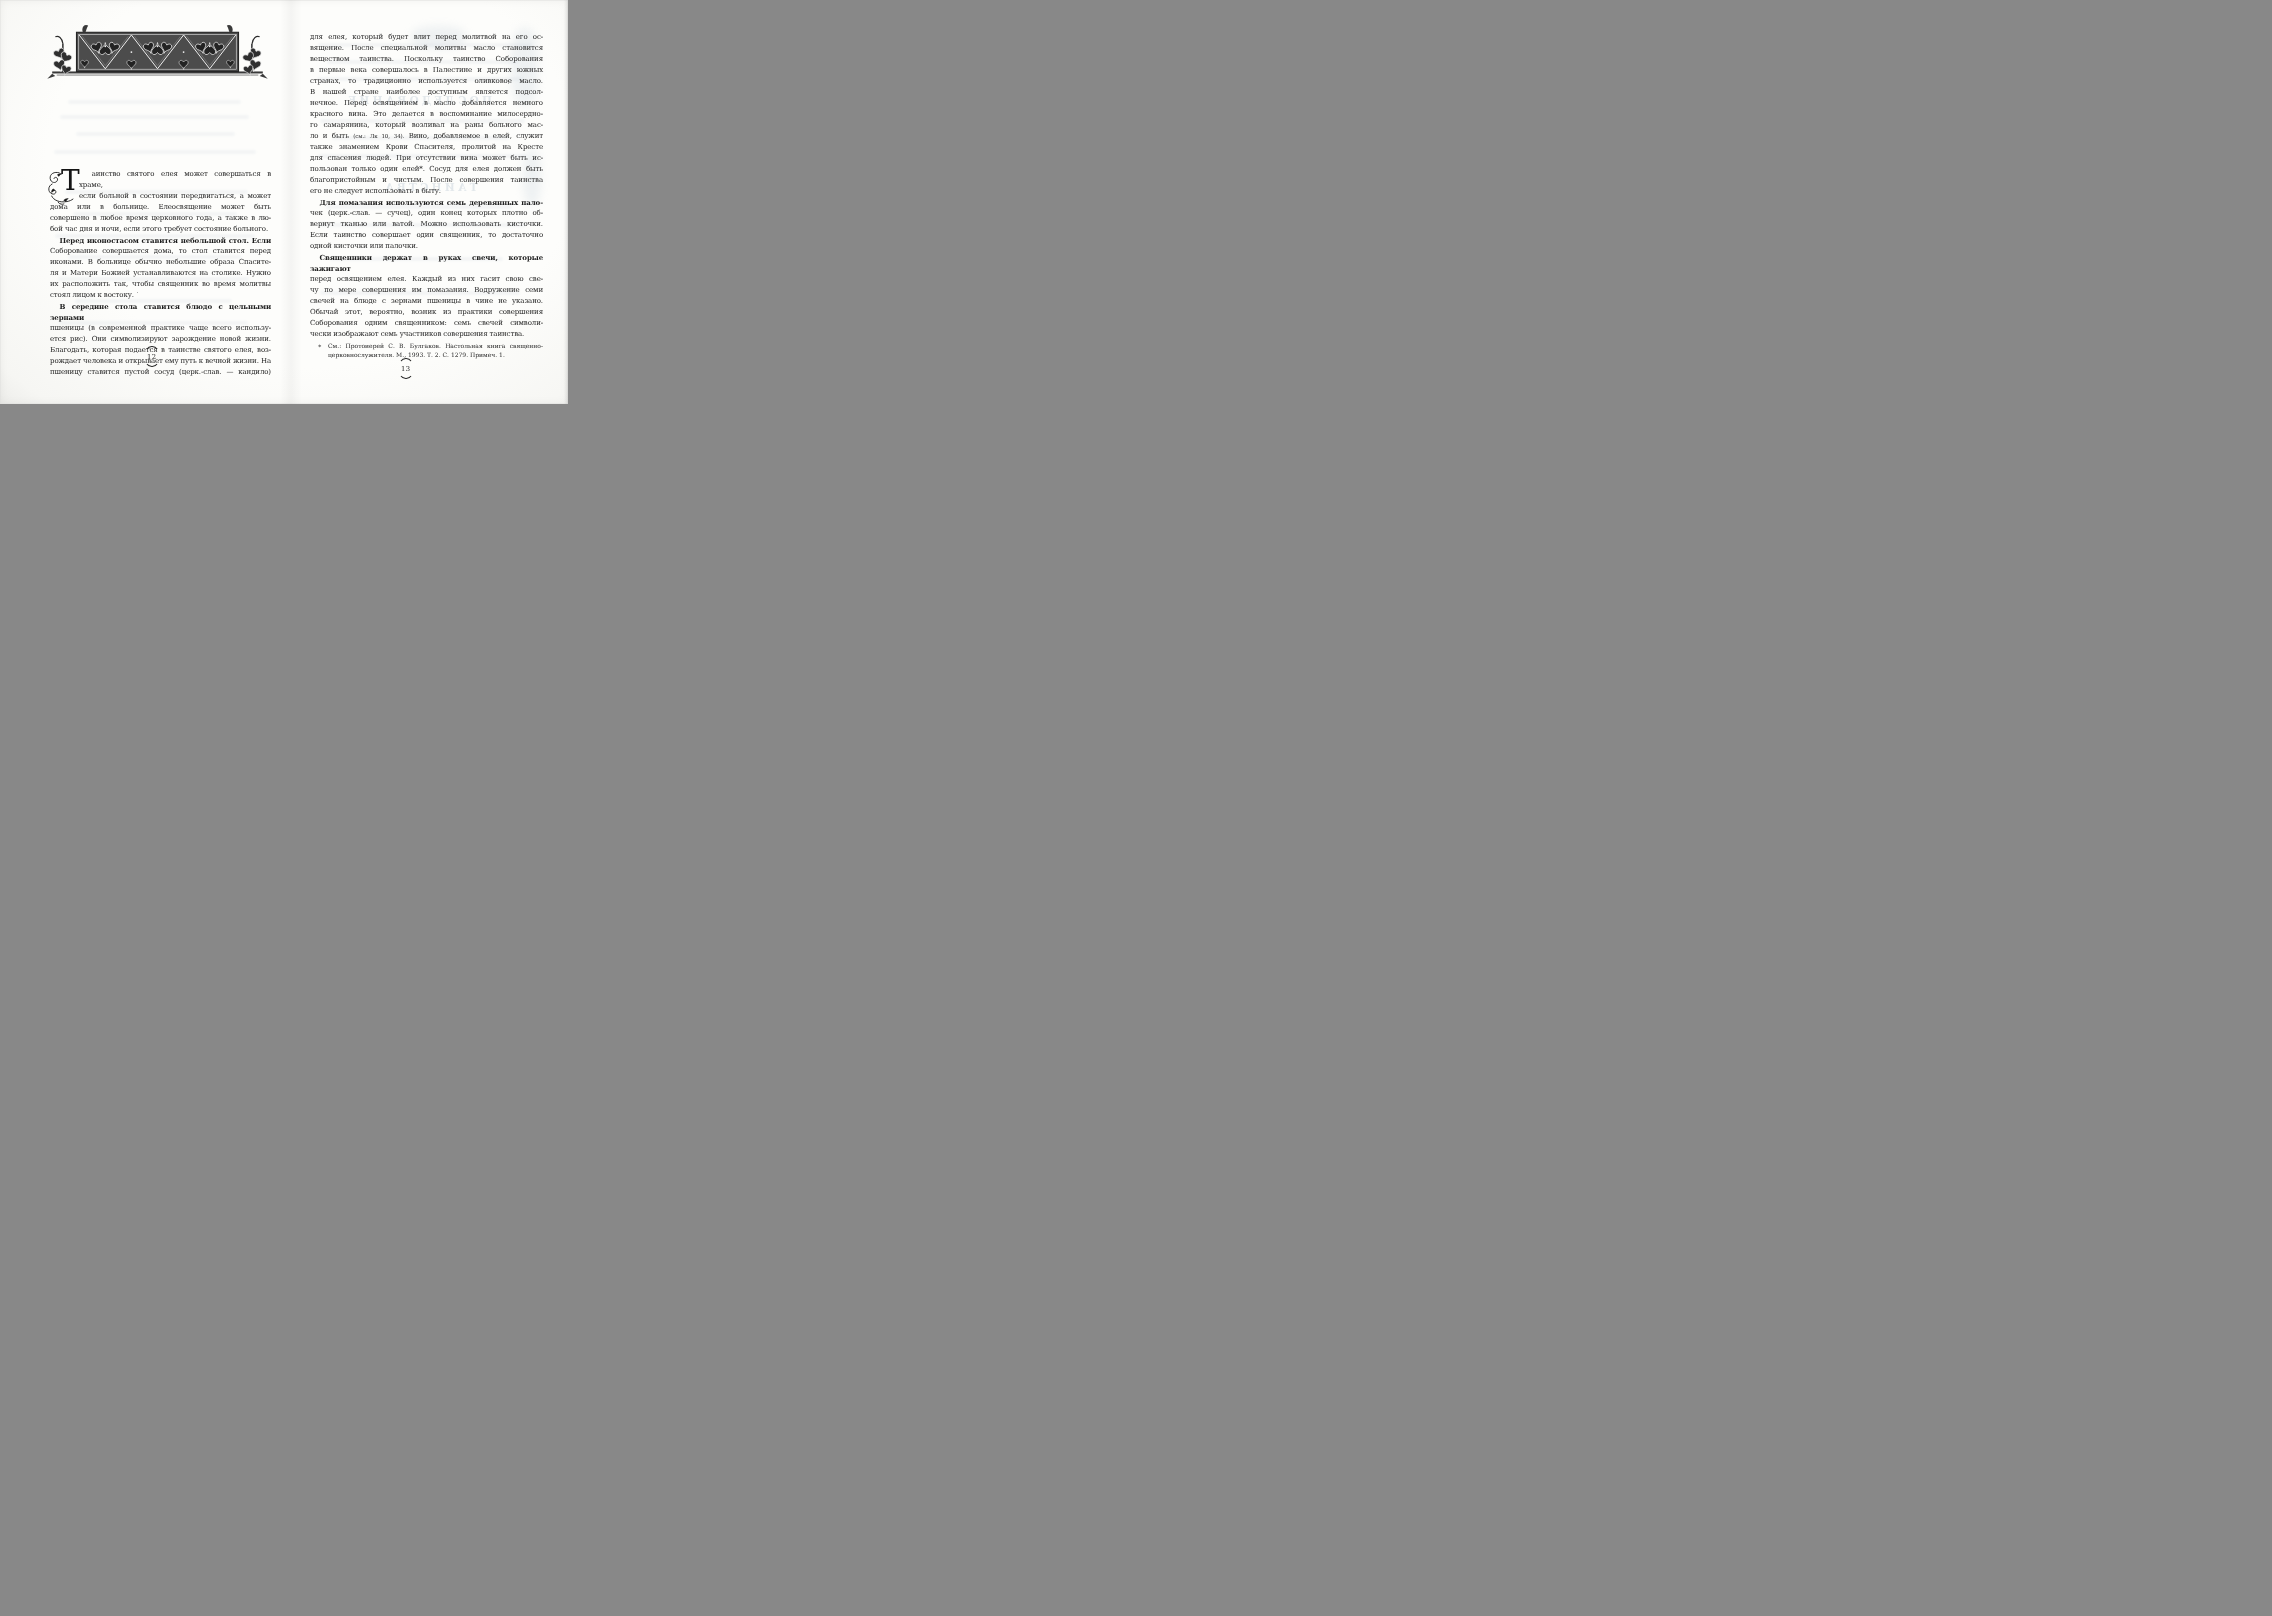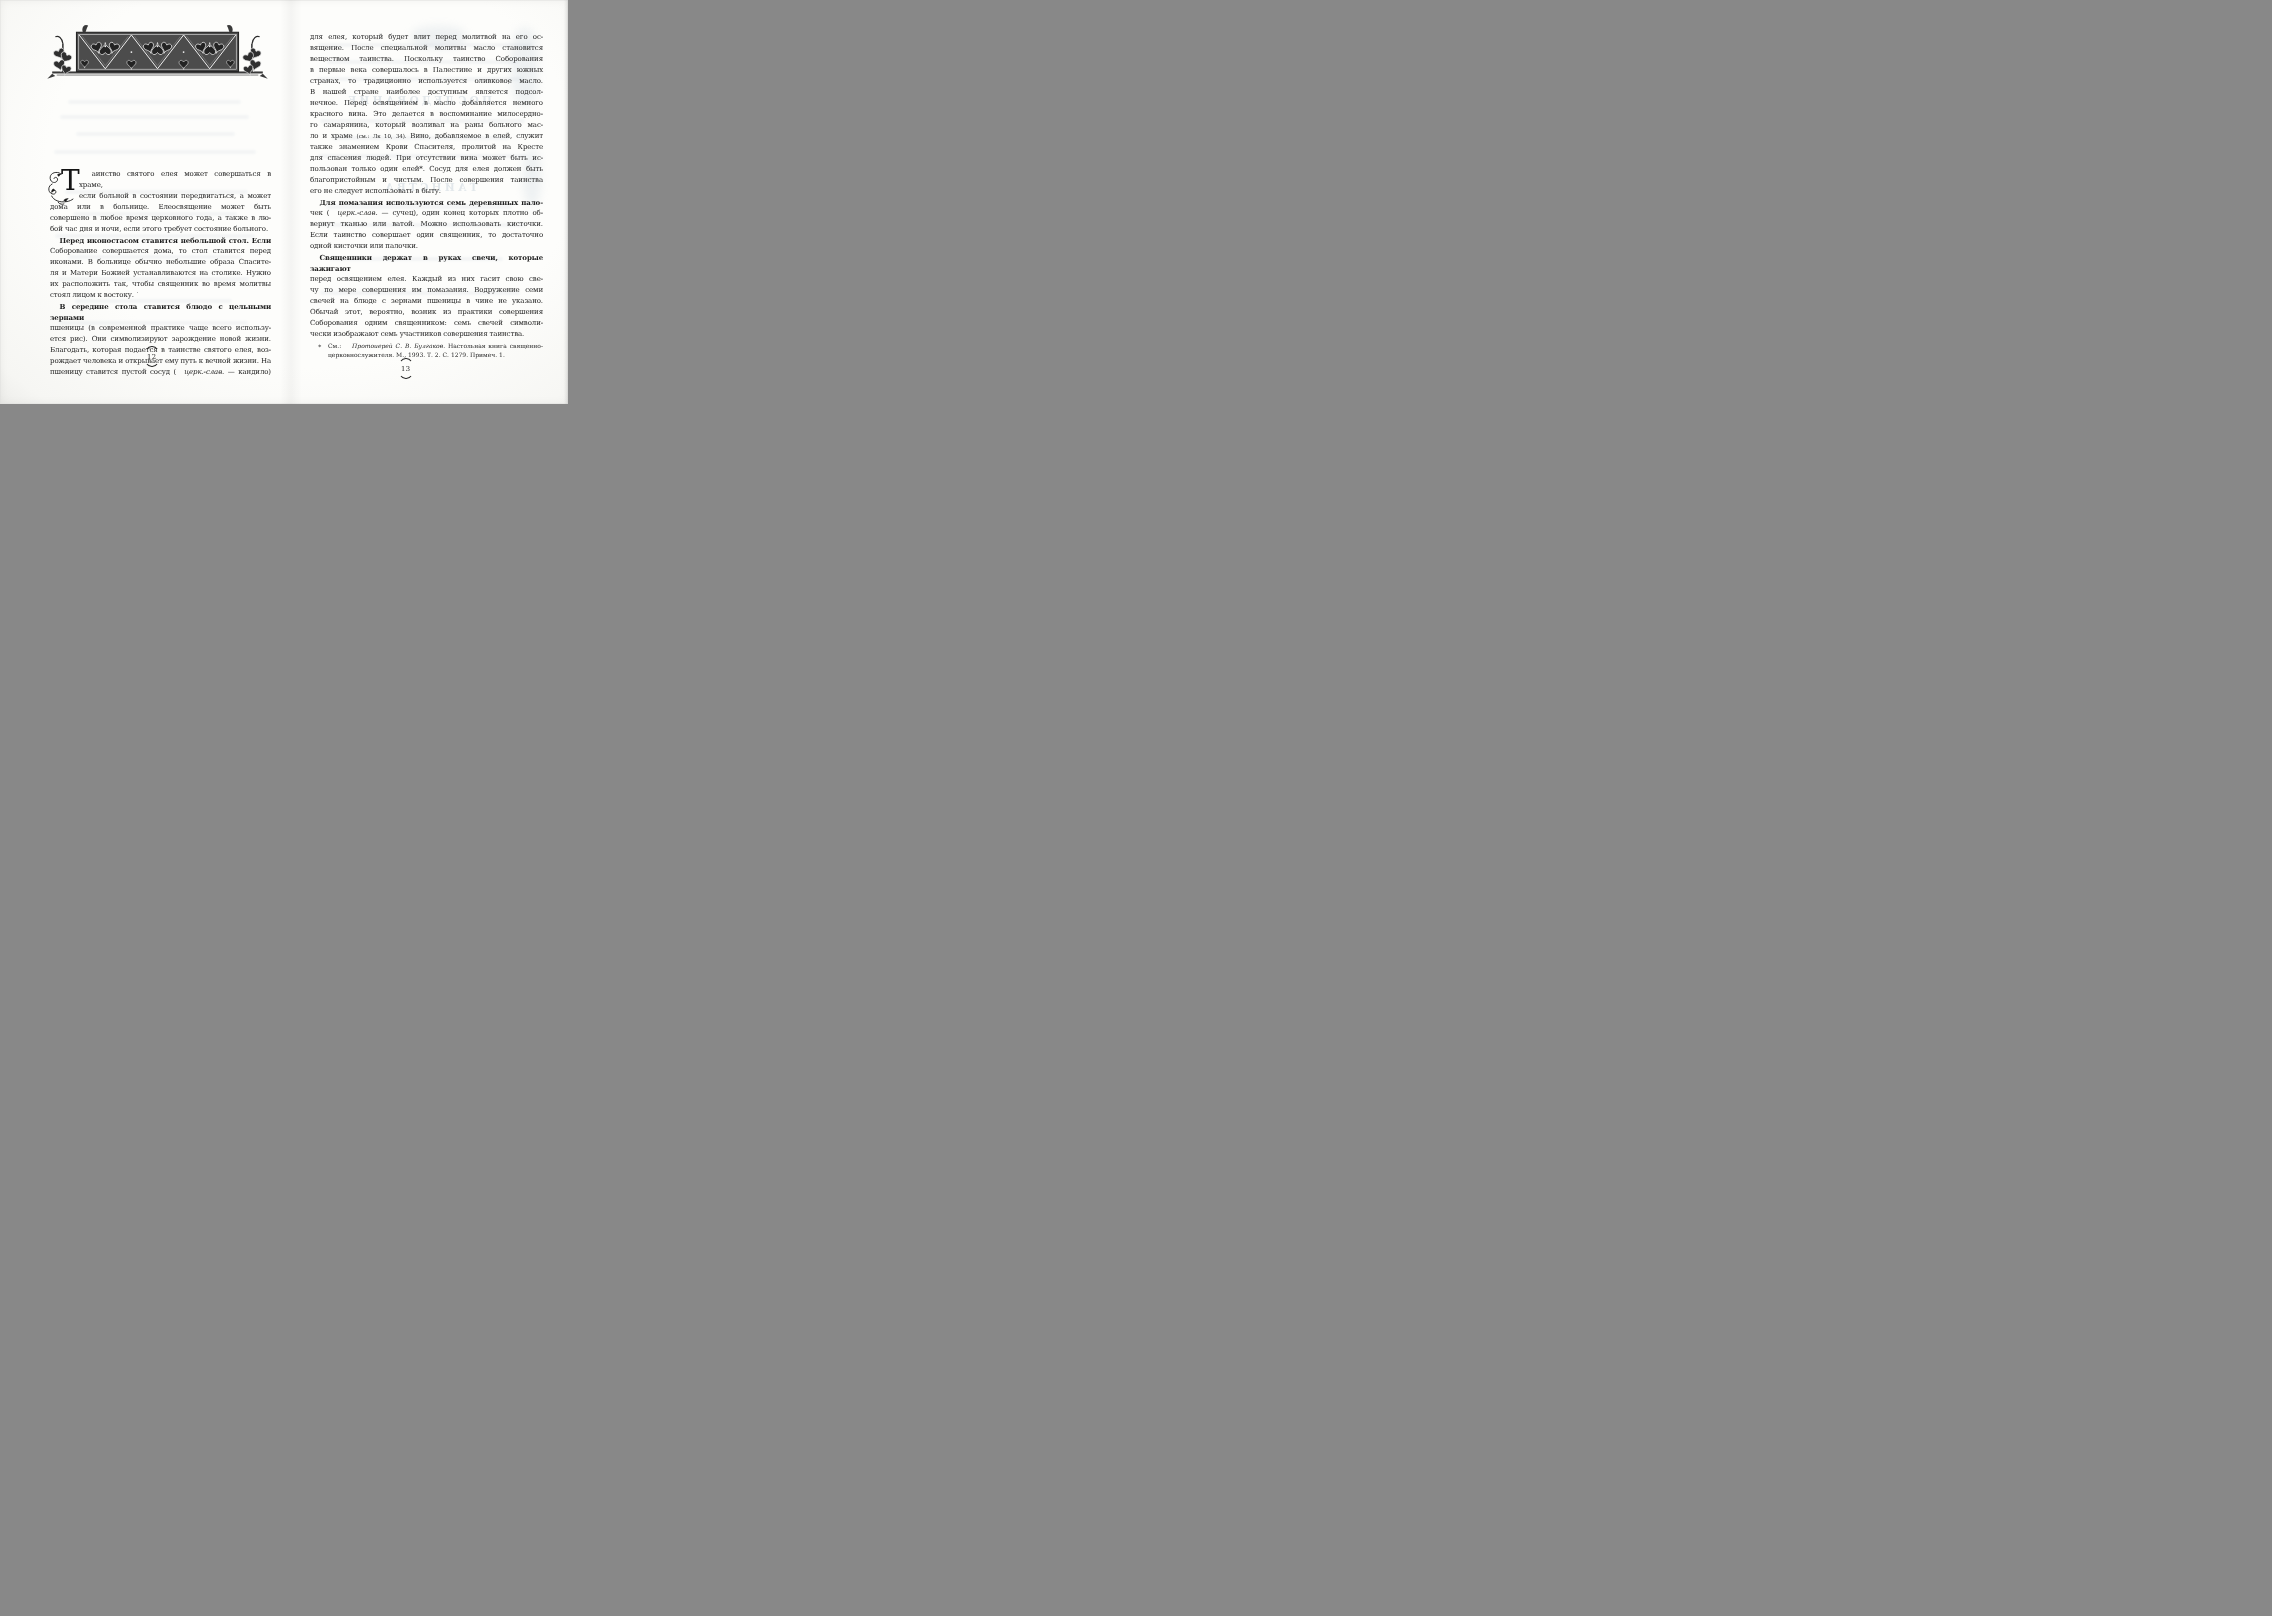--- a/index.html
+++ b/index.html
@@ -30,21 +30,21 @@
     letter-spacing:0.2px;color:#151515;}
 
   
   .left-body{position:absolute;left:50px;top:169px;width:221px;}
   .right-body{position:absolute;left:310px;top:32px;width:233px;}
   .bl{line-height:11px;font-size:7px;letter-spacing:-0.1px;
       text-align:justify;text-align-last:justify;}
   .bl.end{text-align-last:left;}
   .pind{text-indent:9.5px;font-weight:bold;}
   .ind1{text-indent:12.7px;}
-  .it{font-style:italic;padding-left:8px;}
+  .it{}
   .sm{font-size:5.5px;}
 
   
   .dropcap{float:left;width:29px;height:33px;position:relative;}
   .dc-fl{position:absolute;left:-2.7px;top:0.9px;width:29px;height:35px;}
   .dc-letter{position:absolute;left:11px;top:-3.2px;font-size:28px;line-height:30px;color:#141414;}
 
   
   .footnote{position:absolute;left:310px;top:341px;width:233px;font-size:6px;line-height:9px;}
   .fn-line{position:relative;padding-left:18px;}
@@ -213,21 +213,21 @@
     <div class="bl">для елея, который будет влит перед молитвой на его ос-</div>
     <div class="bl">вящение. После специальной молитвы масло становится</div>
     <div class="bl">веществом таинства. Поскольку таинство Соборования</div>
     <div class="bl">в первые века совершалось в Палестине и других южных</div>
     <div class="bl">странах, то традиционно используется оливковое масло.</div>
     <div class="bl">В нашей стране наиболее доступным является подсол-</div>
     <div class="bl">нечное. Перед освящением в масло добавляется немного</div>
     <div class="bl">красного вина. Это делается в воспоминание милосердно-</div>
     <div class="bl">го самарянина, который возливал на раны больного мас-</div>
     <div class="bl">
-      <span>ло и храме </span><span class="sm">(см.: Лк 10, 34).</span><span> Вино, добавляемое в елей, служит</span>
+      <span>ло и быть </span><span class="sm">(см.: Лк 10, 34).</span><span> Вино, добавляемое в елей, служит</span>
     </div>
     <div class="bl">также знамением Крови Спасителя, пролитой на Кресте</div>
     <div class="bl">для спасения людей. При отсутствии вина может быть ис-</div>
     <div class="bl">пользован только один елей*. Сосуд для елея должен быть</div>
     <div class="bl">благопристойным и чистым. После совершения таинства</div>
     <div class="bl end">его не следует использовать в быту.</div>
     <div class="bl pind">Для помазания используются семь деревянных пало-</div>
     <div class="bl">
       <span>чек (</span><span class="it">церк.-слав.</span><span> — сучец), один конец которых плотно об-</span>
     </div>

